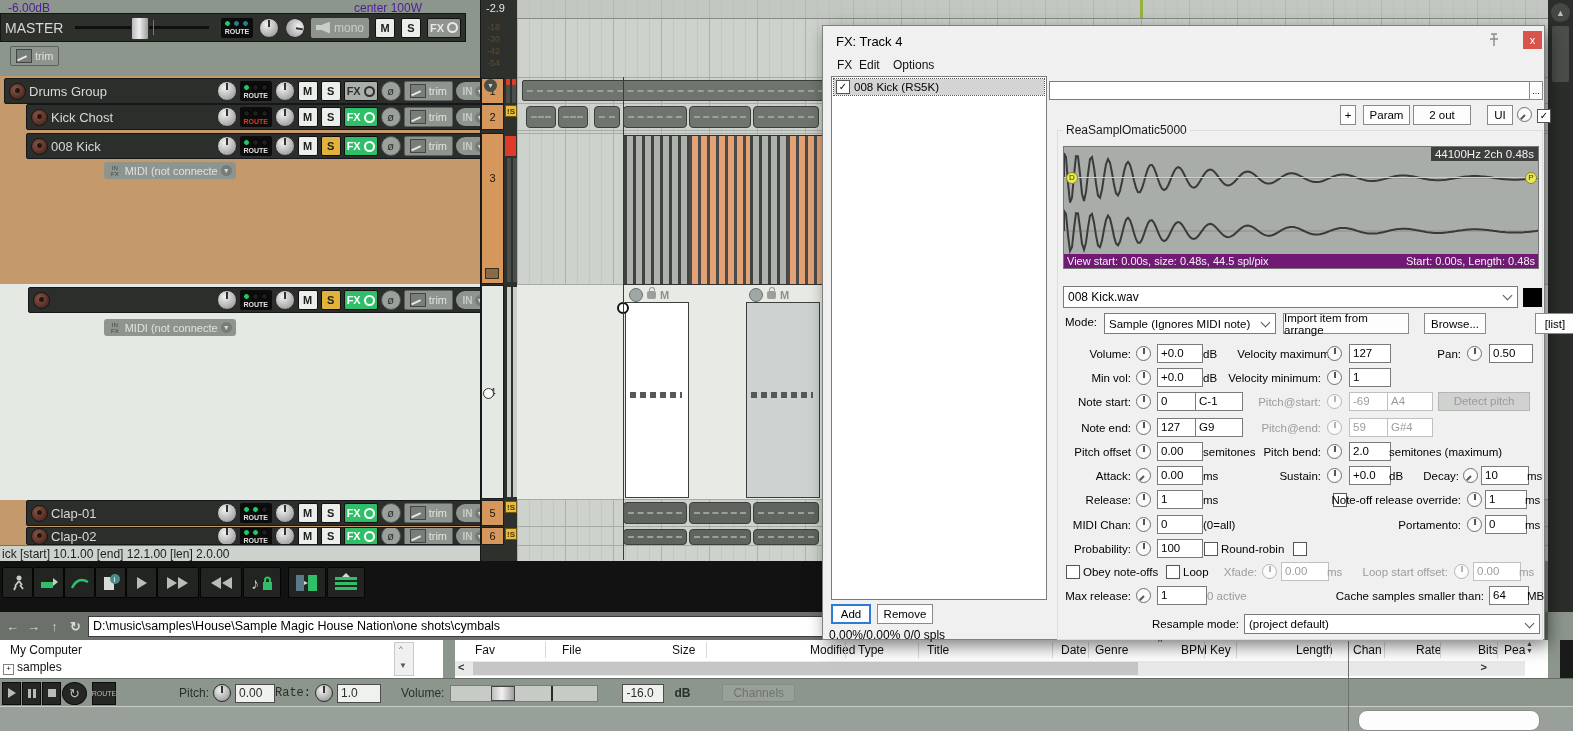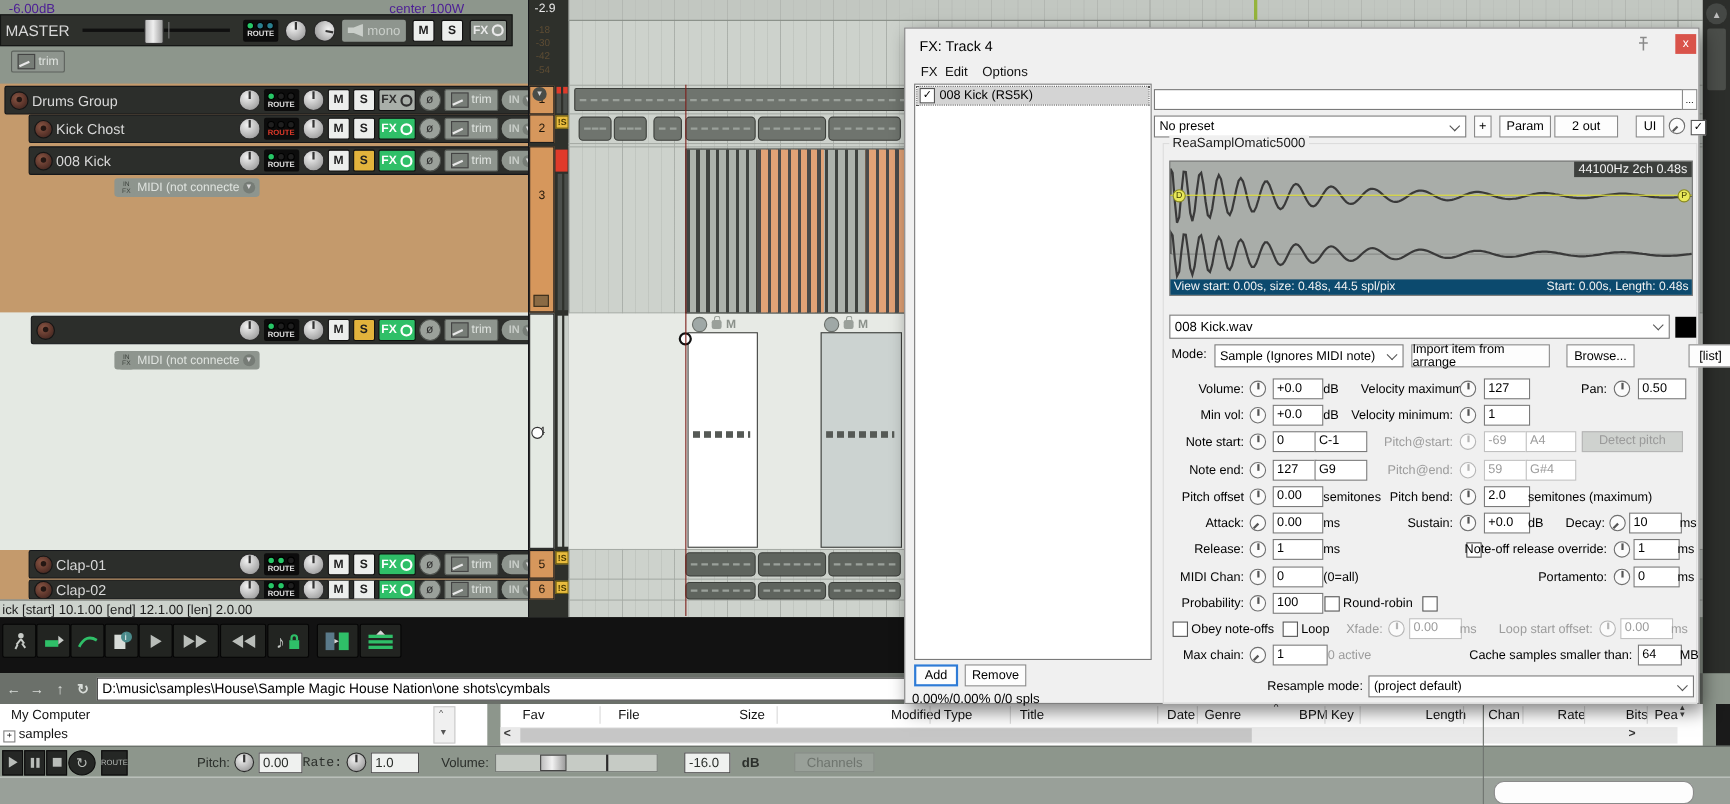--- a/index.html
+++ b/index.html
@@ -136,21 +136,21 @@
   .kn2.dis{border-color:#b5b5b5;} .kn2.dis::after{background:#b5b5b5;}
   .lblr{position:absolute;text-align:right;white-space:nowrap;font-size:11.5px;}
   .txt{position:absolute;white-space:nowrap;font-size:11.5px;}
   .gt{color:#9c9c9c;}
   .prow{position:absolute;left:234px;width:500px;height:20px;line-height:19px;}
   .prow>*{top:1px;} .prow>.fld{top:0;} .prow>.kn2{top:2px;} .prow>.cbx{position:absolute;top:3px;}
   #groupbox{position:absolute;left:234px;top:104px;width:484px;height:508px;border:1px solid #dcdcdc;}
   #grouplabel{position:absolute;left:240px;top:97px;background:#f0f0f0;padding:0 3px;font-size:12px;color:#1a1a1a;}
   #wavebox{position:absolute;left:240px;top:120px;width:476px;height:123px;background:#a9ada9;border:1px solid #777;box-sizing:border-box;}
   #wavebadge{position:absolute;right:0;top:0;background:#3d403d;color:#f2f2f2;font-size:11.5px;padding:1px 4px;}
-  #waveinfo{position:absolute;left:0;bottom:0;width:100%;height:14px;background:#0c4a6e;color:#f2f2f2;
+  #waveinfo{position:absolute;left:0;bottom:0;width:100%;height:14px;background:#701a75;color:#f2f2f2;
             font-size:11px;display:flex;justify-content:space-between;box-sizing:border-box;padding:0 3px;line-height:14px;}
   #envline{position:absolute;left:0;top:30px;width:100%;height:1px;background:#e4e43a;}
   .envh{position:absolute;background:#e8e85a;border:1px solid #8a8a20;color:#3a3a00;font-size:8px;line-height:9px;
         width:10px;height:10px;text-align:center;border-radius:50%;}
   #blacksq{position:absolute;left:700px;top:262px;width:19px;height:19px;background:#000;}
   .pin{position:absolute;left:663px;top:6px;}
 </style>
 </head>
 <body>
 
@@ -700,21 +700,20 @@
         <span class="cbx">✓</span>
         <span>008 Kick (RS5K)</span>
         </div>
     </div>
     <span class="btnw" style="left:8px;top:578px;width:40px;height:20px;border:2px solid #2e7bd6;">Add</span>
     <span class="btnw" style="left:54px;top:578px;width:56px;height:20px;">Remove</span>
     <span class="abs" style="left:6px;top:602px;font-size:12px;">0.00%/0.00% 0/0 spls</span>
 
     <span class="fld" style="left:226px;top:55px;width:474px;"></span>
     <span class="btnw" style="left:706px;top:55px;width:14px;height:19px;font-size:9px;">...</span>
-    <span class="combo" style="left:226px;top:79px;width:284px;height:20px;">No preset</span>
     <span class="btnw" style="left:517px;top:79px;width:16px;height:20px;">+</span>
     <span class="btnw" style="left:540px;top:79px;width:47px;height:20px;">Param</span>
     <span class="btnw" style="left:590px;top:79px;width:58px;height:20px;">2 out</span>
     <span class="btnw" style="left:664px;top:79px;width:26px;height:20px;">UI</span>
     <span class="kn2 rot" style="left:694px;top:81px;"></span>
     <span class="cbx" style="position:absolute;left:714px;top:83px;">✓</span>
 
     <div id="groupbox"></div>
     <span id="grouplabel">ReaSamplOmatic5000</span>
 
@@ -858,21 +857,21 @@
       <span class="kn2 dis" style="left:205px;"></span>
       <span class="fld dis" style="left:224px;width:40px;">0.00</span>
       <span class="txt gt" style="left:270px;">ms</span>
       <span class="lblr gt" style="left:295px;width:96px;">Loop start offset:</span>
       <span class="kn2 dis" style="left:397px;"></span>
       <span class="fld dis" style="left:416px;width:40px;">0.00</span>
       <span class="txt gt" style="left:462px;">ms</span>
     </div>
 
     <div class="prow" style="top:560px;">
-      <span class="lblr" style="left:0;width:74px;">Max chain:</span>
+      <span class="lblr" style="left:0;width:74px;">Max release:</span>
       <span class="kn2 rot" style="left:79px;"></span>
       <span class="fld" style="left:100px;width:42px;">1</span>
       <span class="txt gt" style="left:150px;">0 active</span>
       <span class="lblr" style="left:240px;width:187px;">Cache samples smaller than:</span>
       <span class="fld" style="left:432px;width:32px;">64</span>
       <span class="txt" style="left:470px;">MB</span>
     </div>
 
     <div class="prow" style="top:588px;">
       <span class="lblr" style="left:60px;width:122px;">Resample mode:</span>

